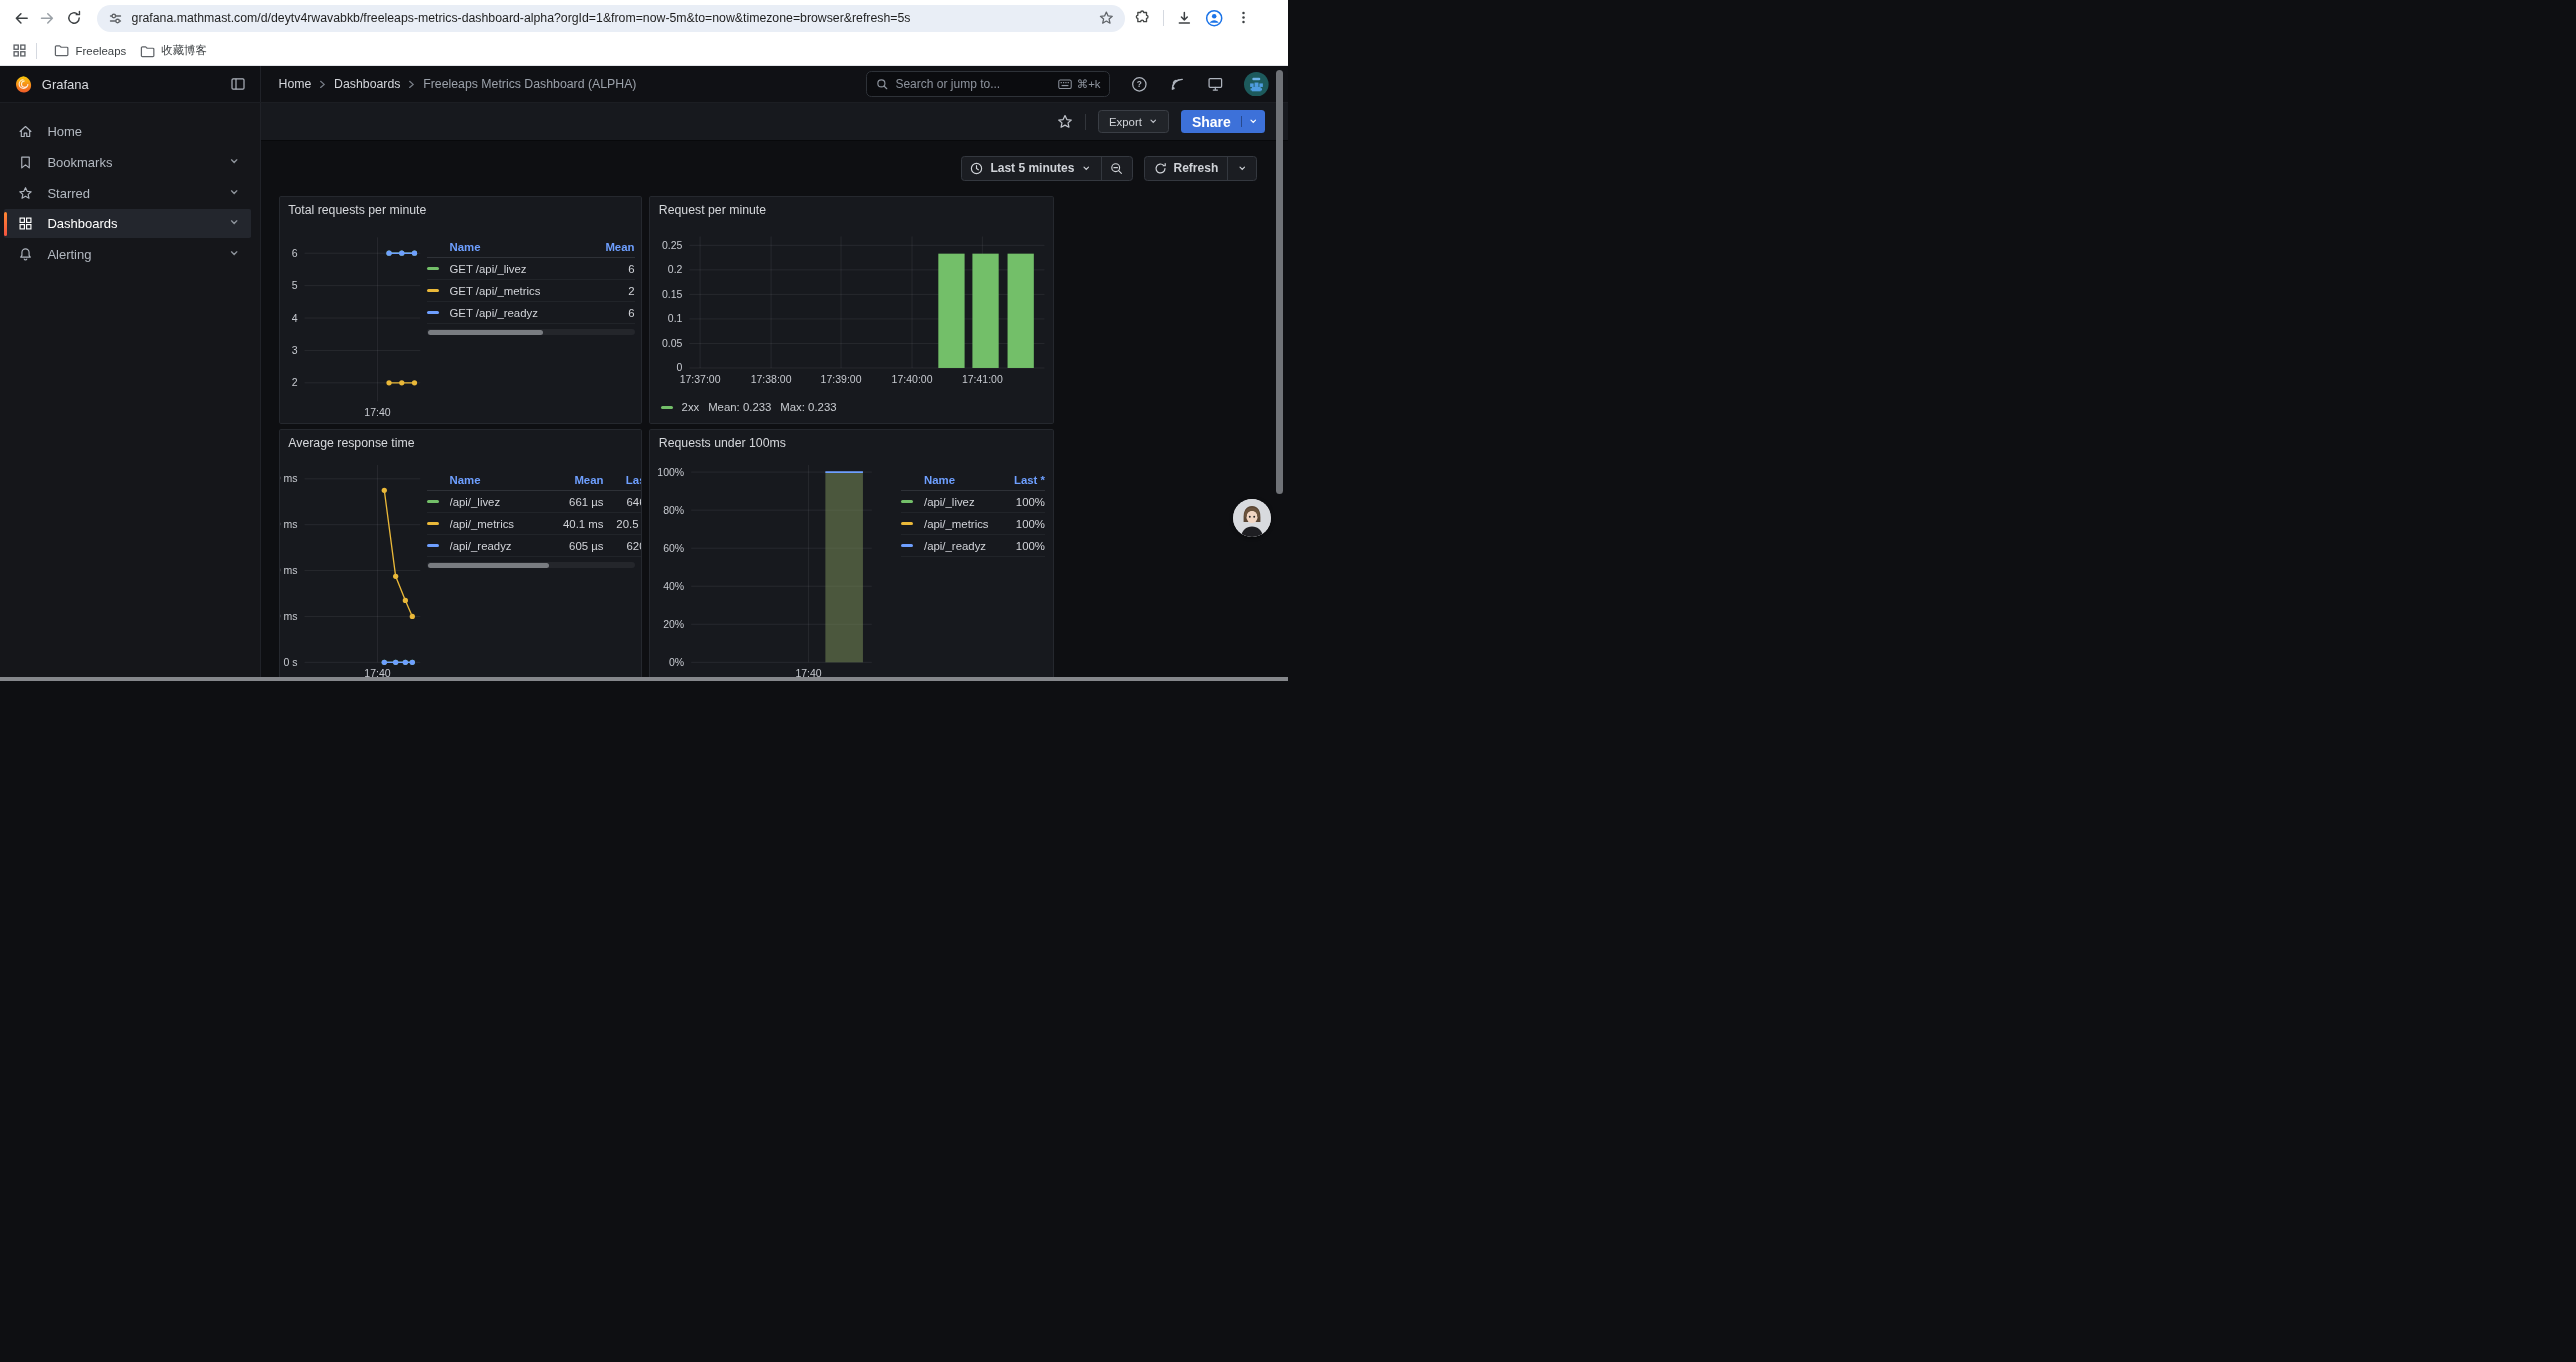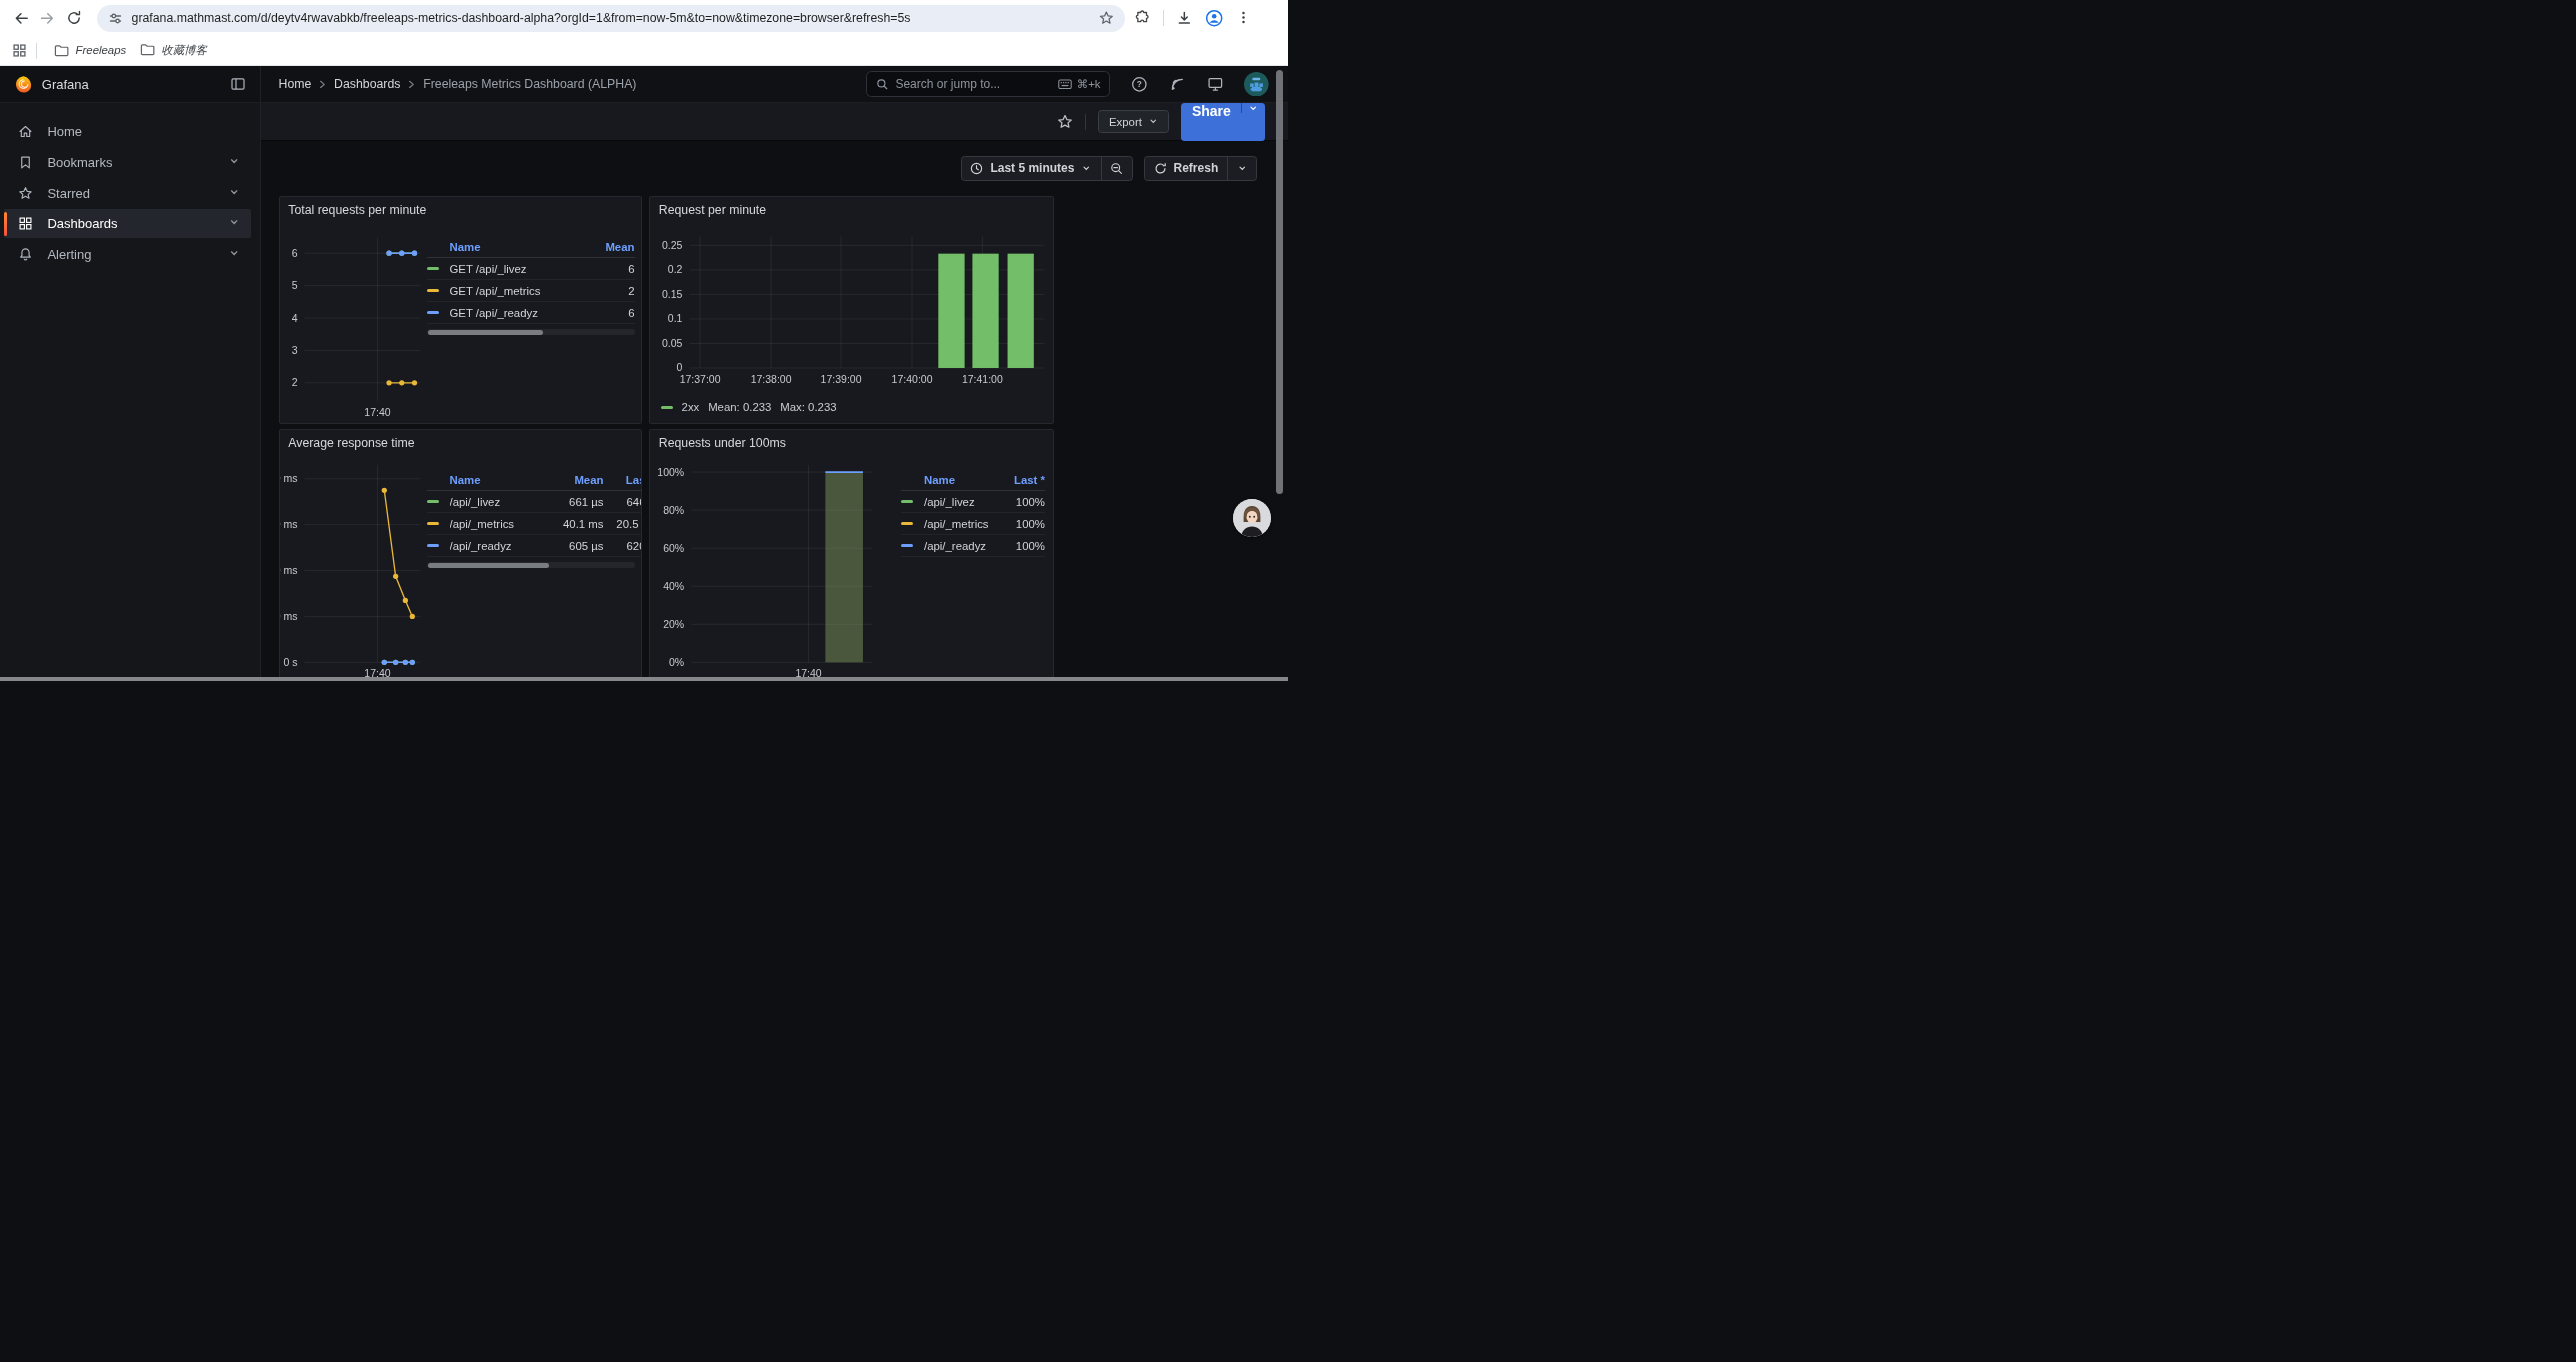--- a/index.html
+++ b/index.html
@@ -10,21 +10,21 @@
   
   .chrome { position:absolute; top:0; left:0; width:1288px; height:82px; background:#ffffff; }
   .chrome-top { height:36px; display:flex; align-items:center; padding:0 8.8px; }
   .nav-btn { width:26px; height:26px; display:flex; align-items:center; justify-content:center; border-radius:50%; flex:0 0 auto; }
   .url-pill { width:1028px; height:27px; background:#e9eef6; border-radius:14px; display:flex; align-items:center; padding:0 10.5px; margin-left:10.5px; flex:0 0 auto; }
   .url-text { font-size:12.3px; color:#1f1f1f; margin-left:8.8px; flex:1; border:none; background:transparent; outline:none; font-family:"Liberation Sans",sans-serif; white-space:nowrap; overflow:hidden; }
   .chrome-right { display:flex; align-items:center; margin-left:8.8px; gap:12.3px; }
   .c-divider { width:0.9px; height:16px; background:#d5d9e0; }
   .bookmarks { height:30px; display:flex; align-items:center; padding-left:12.3px; border-bottom:0.9px solid #e4e6ea; background:#fff; }
   .bm-divider { width:0.9px; height:16px; background:#d5d9e0; margin:0 10.5px 0 8.8px; }
-  .bm-item { display:flex; align-items:flex-start; gap:6.1px; padding:3.5px 7px; border-radius:5.3px;font-style:italic; }
+  .bm-item { display:flex; align-items:flex-end; gap:6.1px; padding:3.5px 7px; border-radius:5.3px; }
   .bm-item span { font-size:11.4px; color:#3c4043; }
 
   
   .gf { position:absolute; top:66px; left:0; width:1288px; bottom:0; background:#0e0f12; }
   .gf-header { height:37px; display:flex; align-items:center; background:#101115; border-bottom:0.9px solid #1c1e23; }
   .brand-box { width:261px; height:100%; display:flex; align-items:center; padding:0 14px; border-right:0.9px solid #202228; flex:0 0 auto; }
   .brand-name { font-size:13px; color:#d8dade; margin-left:8.8px; }
   .brand-box .spacer { flex:1; }
   .breadcrumb { display:flex; align-items:center; gap:7px; margin-left:17.5px; font-size:12.3px; }
   .breadcrumb .bc-link { color:#d4d6db; }
@@ -44,21 +44,21 @@
   .side-item.active { background:#23262d; }
   .side-item.active .s-label { color:#ffffff; }
   .side-item.active::before { content:""; position:absolute; left:0; top:2.6px; bottom:2.6px; width:2.6px; border-radius:1.8px; background:linear-gradient(180deg,#ff8833,#f3533f); }
   .side-chevron { position:absolute; right:10.5px; top:7px; }
 
   .main { flex:1; position:relative; background:#0e0f12; min-width:0; }
   .gf-toolbar { height:38px; background:#17191e; border-bottom:0.9px solid #08090b; display:flex; align-items:center; justify-content:flex-end; gap:12.3px; padding-right:23px; }
   .t-divider { width:0.9px; height:16px; background:#32353b; }
   .btn { height:23px; display:flex; align-items:center; gap:6.1px; border-radius:3.5px; font-size:11.4px; }
   .btn-secondary { background:#212429; border:0.9px solid #3a3e45; color:#d0d3d8; padding:0 9.6px; }
-  .btn-share { background:#3d71d9; color:#ffffff; font-weight:700; display:flex; align-items:flex-start; border-radius:3.5px; overflow:hidden; height:38px; }
+  .btn-share { background:#3d71d9; color:#ffffff; font-weight:700; display:flex; align-items:center; border-radius:3.5px; overflow:hidden; height:23px; }
   .btn-share .share-main { display:flex; align-items:center; padding:0 10.5px; }
   .btn-share .share-arrow { display:flex; align-items:center; padding:0 6.1px; border-left:0.9px solid rgba(0,0,0,0.35); }
 
   .canvas { position:relative; height:calc(100% - 38px); background:#0e0f12; }
   .timebar { position:absolute; top:15px; right:31px; display:flex; gap:10.5px; }
   .tb-group { height:24.6px; display:flex; align-items:center; background:#1b1d22; border:0.9px solid #34383f; border-radius:3.5px; color:#d0d3d8; font-size:12px; font-weight:600; }
   .tb-sec { display:flex; align-items:center; gap:7px; padding:0 8.8px; height:100%; }
   .tb-div { width:0.9px; height:100%; background:#34383f; }
 
   .panel { position:absolute; background:#17191e; border:0.9px solid #25282e; border-radius:1.8px; overflow:hidden; }

